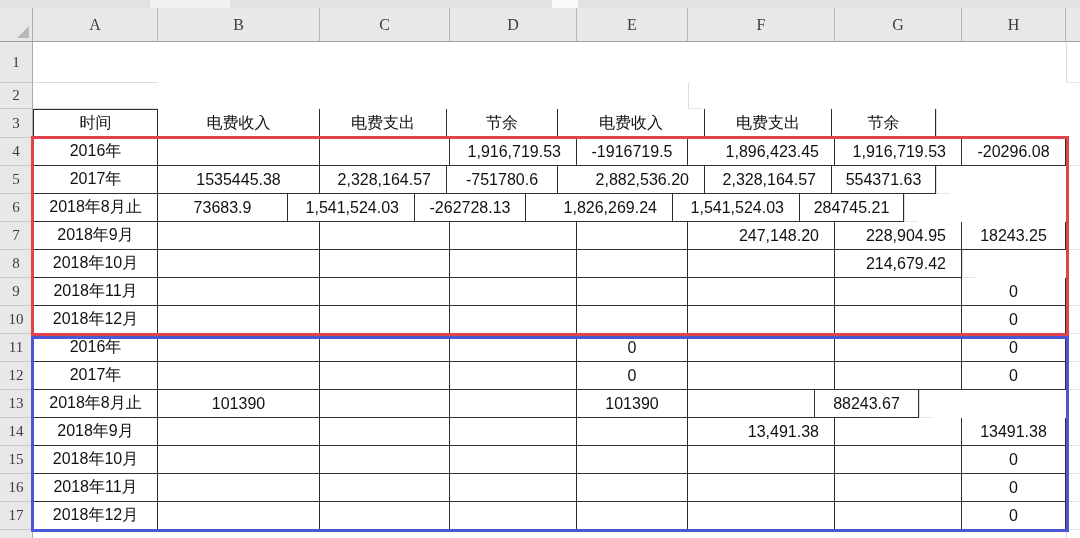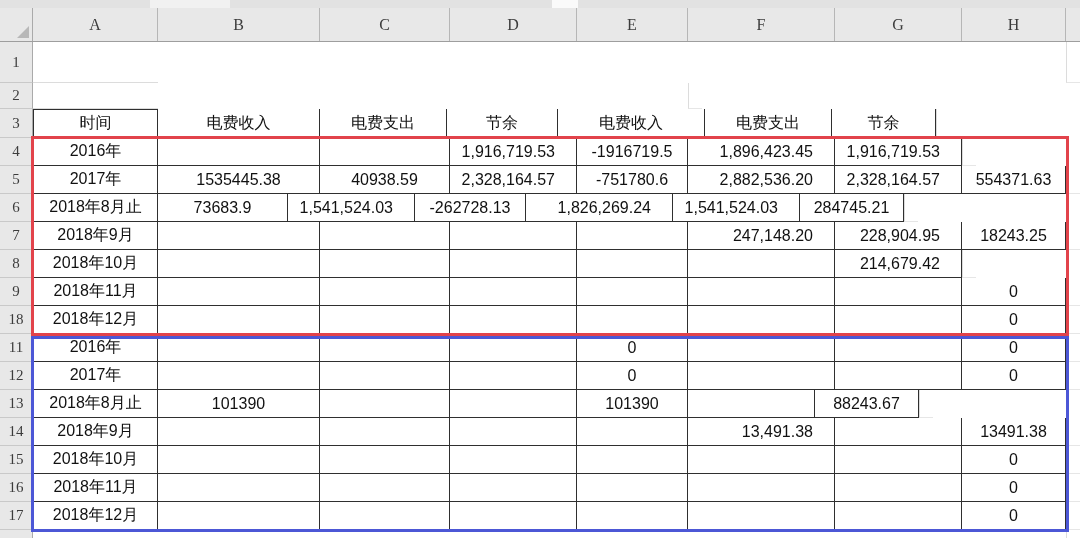--- a/index.html
+++ b/index.html
@@ -53,21 +53,21 @@
   .wFH { width:378px; flex:0 0 378px; }
 
   
   .cell { height:100%; display:flex; align-items:center; background:#fff;
           font-size:16px; color:#111; border-right:1px solid #2f2f2f;
           border-bottom:1px solid #2f2f2f; white-space:nowrap; overflow:hidden; }
   .cell.first { border-left:1px solid #2f2f2f; }
   .hdrcell { justify-content:center; border-top:none; }
   .hdrcell.first { border-top:1px solid #2f2f2f; }
   .ac { justify-content:center; }
-  .ar { justify-content:flex-end; padding-right:21px; }
+  .ar { justify-content:flex-end; padding-right:15px; }
 
   
   .overlay { position:absolute; pointer-events:none; background:transparent; border-style:solid; border-width:3px; }
   .redbox  { left:31px; top:136px; width:1038px; height:200px; z-index:5; }
   .bluebox { left:31px; top:336px; width:1038px; height:196px; z-index:6; }
 
   .stub { width:33px; flex:0 0 33px; background:#e8e8e8; border-right:1px solid #aaaaaa; }
 </style>
 </head>
 <body>
@@ -123,27 +123,27 @@
   <div id="data-rows">
       <div class="row datarow">
         <div class="rh">4</div>
         <div class="cell wA ac first">2016年</div>
         <div class="cell wB ac"></div>
         <div class="cell wC ac"></div>
         <div class="cell wD ar">1,916,719.53</div>
         <div class="cell wE ac">-1916719.5</div>
         <div class="cell wF ar">1,896,423.45</div>
         <div class="cell wG ar">1,916,719.53</div>
+        <div class="cell wH ac">-20296.08</div>
         <div class="gutter"></div>
       </div>
       <div class="row datarow">
         <div class="rh">5</div>
         <div class="cell wA ac first">2017年</div>
         <div class="cell wB ac">1535445.38</div>
-        <div class="cell wC ac">40938.59</div>
         <div class="cell wD ar">2,328,164.57</div>
         <div class="cell wE ac">-751780.6</div>
         <div class="cell wF ar">2,882,536.20</div>
         <div class="cell wG ar">2,328,164.57</div>
         <div class="cell wH ac">554371.63</div>
         <div class="gutter"></div>
       </div>
       <div class="row datarow">
         <div class="rh">6</div>
         <div class="cell wA ac first">2018年8月止</div>
@@ -184,21 +184,21 @@
         <div class="cell wB ac"></div>
         <div class="cell wC ac"></div>
         <div class="cell wD ar"></div>
         <div class="cell wE ac"></div>
         <div class="cell wF ar"></div>
         <div class="cell wG ar"></div>
         <div class="cell wH ac">0</div>
         <div class="gutter"></div>
       </div>
       <div class="row datarow">
-        <div class="rh">18</div>
+        <div class="rh">10</div>
         <div class="cell wA ac first">2018年12月</div>
         <div class="cell wB ac"></div>
         <div class="cell wC ac"></div>
         <div class="cell wD ar"></div>
         <div class="cell wE ac"></div>
         <div class="cell wF ar"></div>
         <div class="cell wG ar"></div>
         <div class="cell wH ac">0</div>
         <div class="gutter"></div>
       </div>

